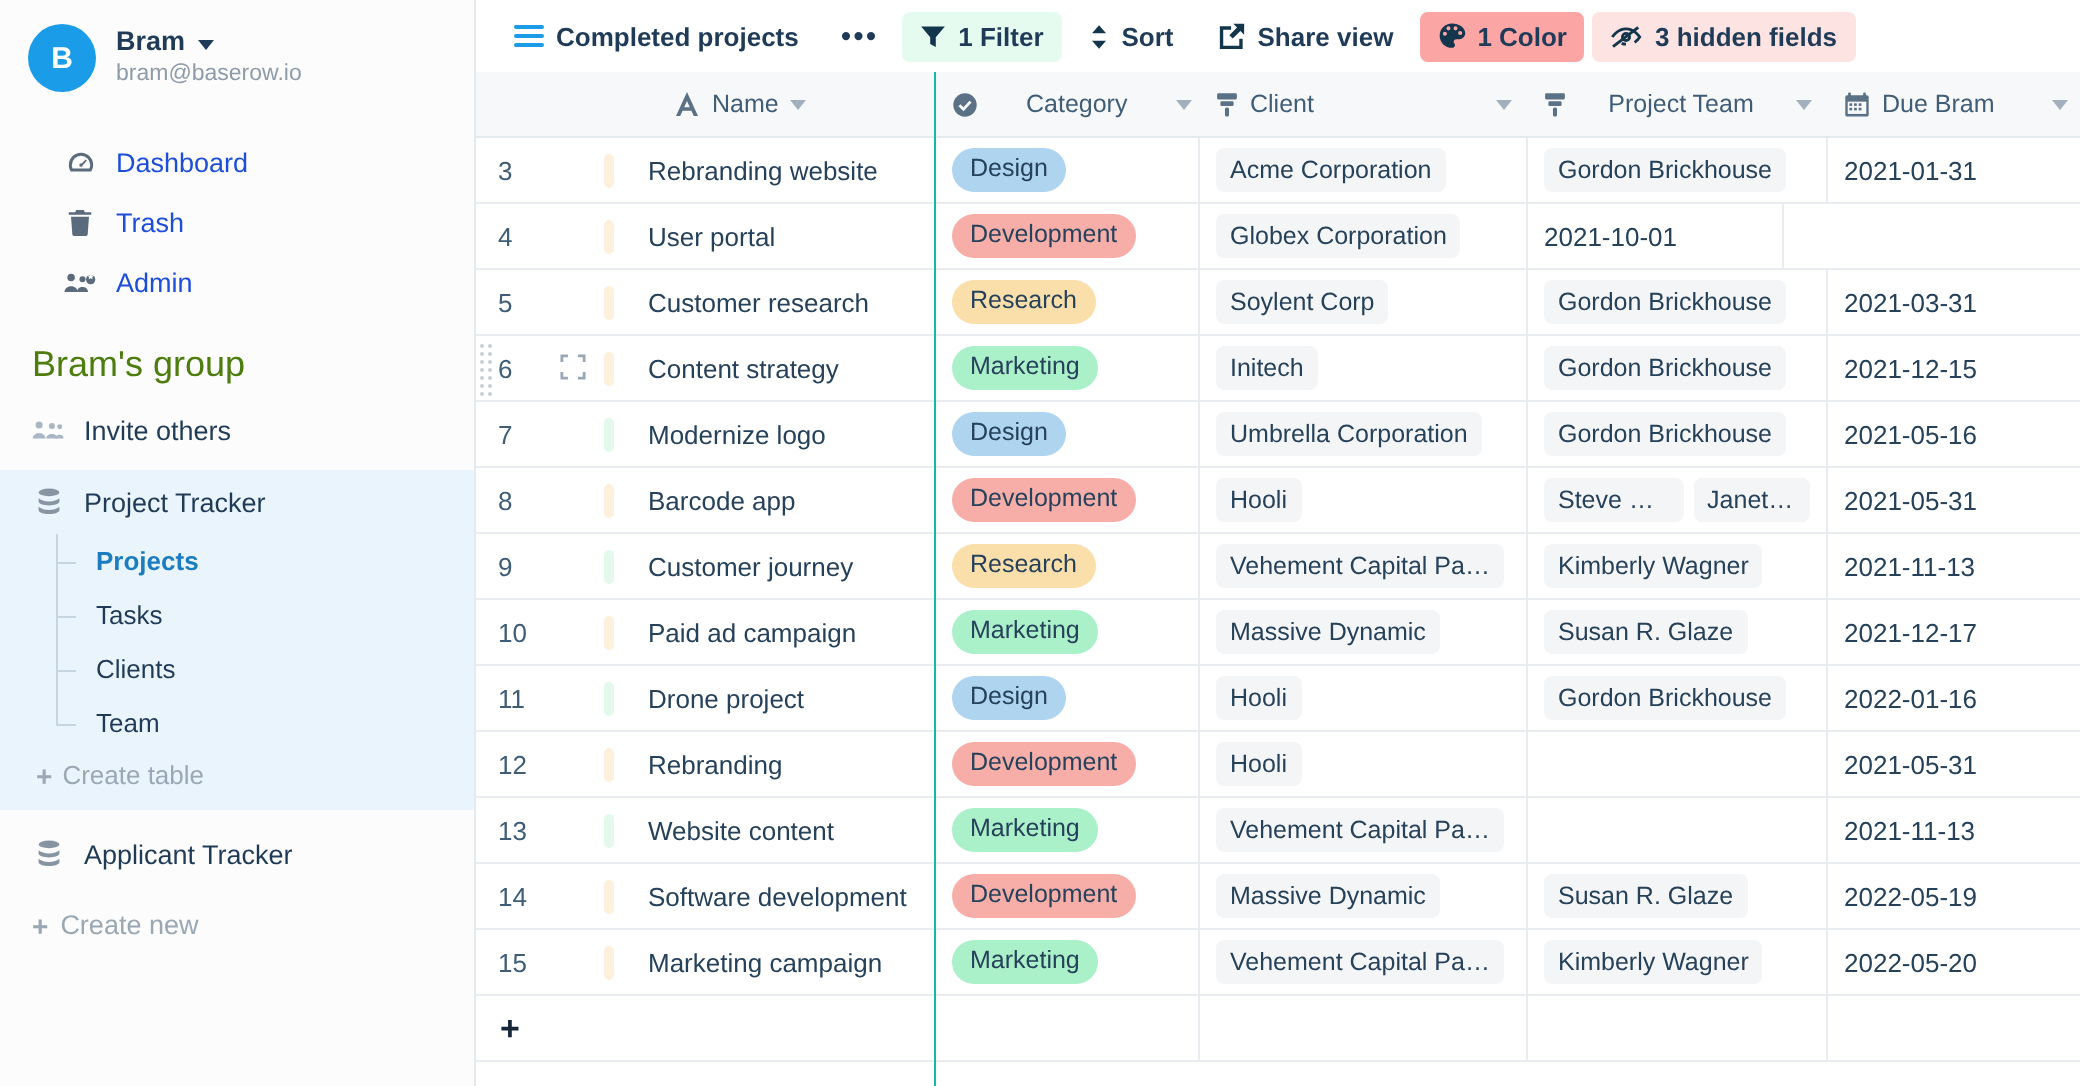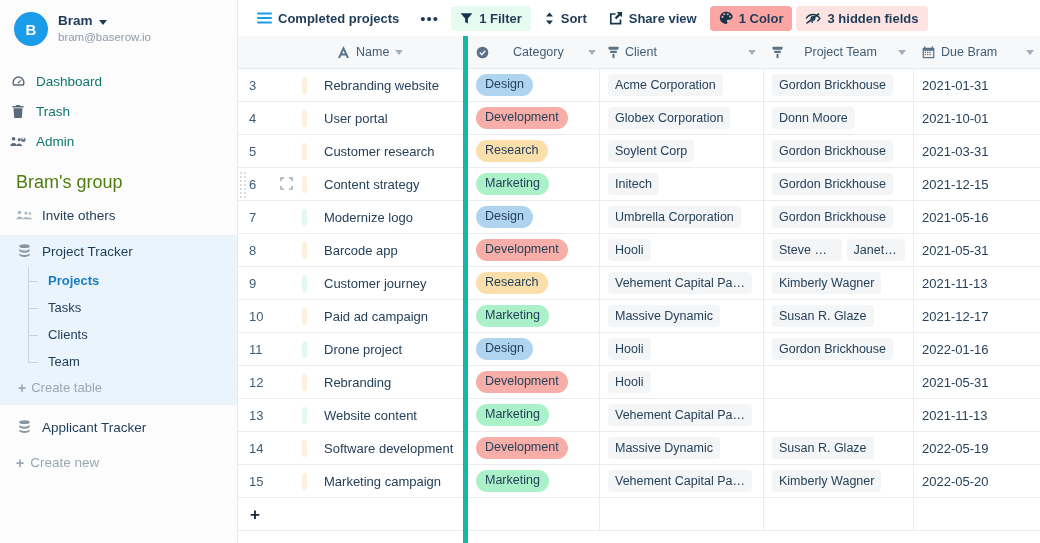--- a/index.html
+++ b/index.html
@@ -43,21 +43,21 @@
     border-right: 4.5px solid transparent;
     border-top: 5.5px solid #1f3b57;
     display: inline-block;
     margin-top: 2px;
   }
   .user-email { font-size: 11.5px; color: #8d9bab; margin-top: 2px; }
 
   .nav-list { margin-top: 10px; }
   .nav-item {
     display: flex; align-items: center; gap: 10px;
-    padding: 7px 10px; font-size: 13.5px; color: #0f766e;
+    padding: 7px 32px; font-size: 13.5px; color: #1d4ed8;
     cursor: pointer;
   }
   .nav-ico { width: 16px; height: 16px; display:flex; align-items:center; justify-content:center; color:#5b6b7d; flex:0 0 16px;}
   .nav-ico svg { display:block; }
 
   .group-title {
     font-size: 18px; font-weight: normal; color: #4d7c0f;
     padding: 16px 16px 8px 16px;
   }
   .invite {
@@ -133,21 +133,21 @@
   .col-head .hlabel { flex: 1; }
   .hcaret {
     width: 0; height: 0;
     border-left: 4px solid transparent;
     border-right: 4px solid transparent;
     border-top: 5px solid #a2b0bd;
     cursor: pointer;
   }
 
   
-  .left-sec { display: flex; flex-direction: column; width: 230px; min-width:230px; border-right:5px solid #14b8a6; }
+  .left-sec { display: flex; flex-direction: column; width: 230px; min-width:230px; border-right:1px solid #14b8a6; }
   .right-sec { display:flex; flex-direction: column; flex:1; min-width:0; }
 
   .lh { display:flex; height:33px; background:#f7f8f9; border-bottom:1px solid #e5eaef;}
   .lh-num { width: 78px; min-width:78px; }
   .lh-name { flex:1; display:flex; align-items:center; padding:0 8px; gap:6px; font-size:12.5px; color:#3f5d77;}
 
   .row {
     display: flex; height: 33px; border-bottom: 1px solid #e9edf1;
     align-items: center; position: relative;
   }
@@ -591,23 +591,20 @@
                 </div>
                 <div class="cell col-due">2021-01-31</div>
               </div>
               <div class="row">
                 <div class="cell col-cat">
                   <span class="chip" style="background: rgb(247, 174, 168);">Development</span>
                 </div>
                 <div class="cell col-cli">
                   <span class="gchip">Globex Corporation</span>
                 </div>
-                <div class="cell col-team team-cell">
-                  <span class="gchip">Donn Moore</span>
-                </div>
                 <div class="cell col-due">2021-10-01</div>
               </div>
               <div class="row">
                 <div class="cell col-cat">
                   <span class="chip" style="background: rgb(250, 223, 171);">Research</span>
                 </div>
                 <div class="cell col-cli">
                   <span class="gchip">Soylent Corp</span>
                 </div>
                 <div class="cell col-team team-cell">

